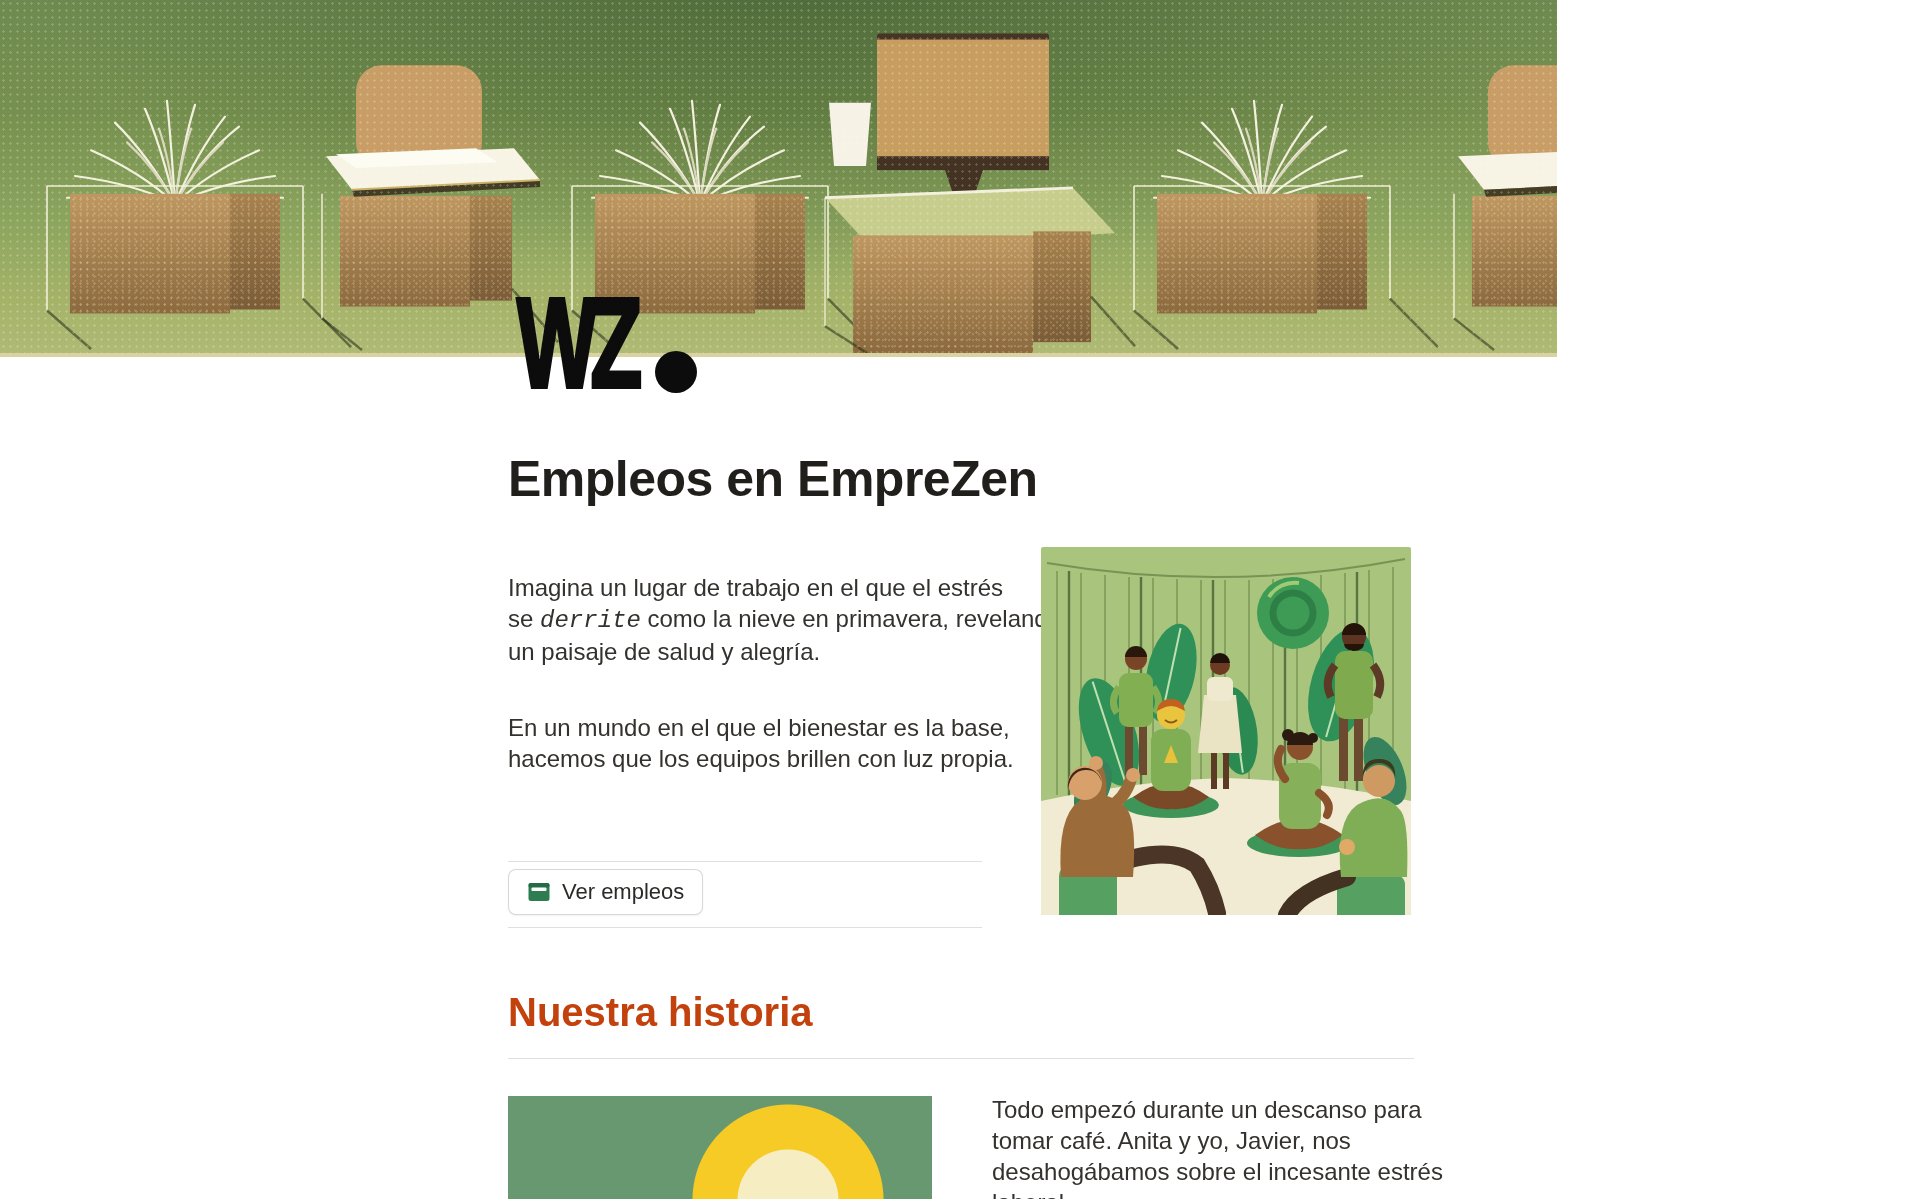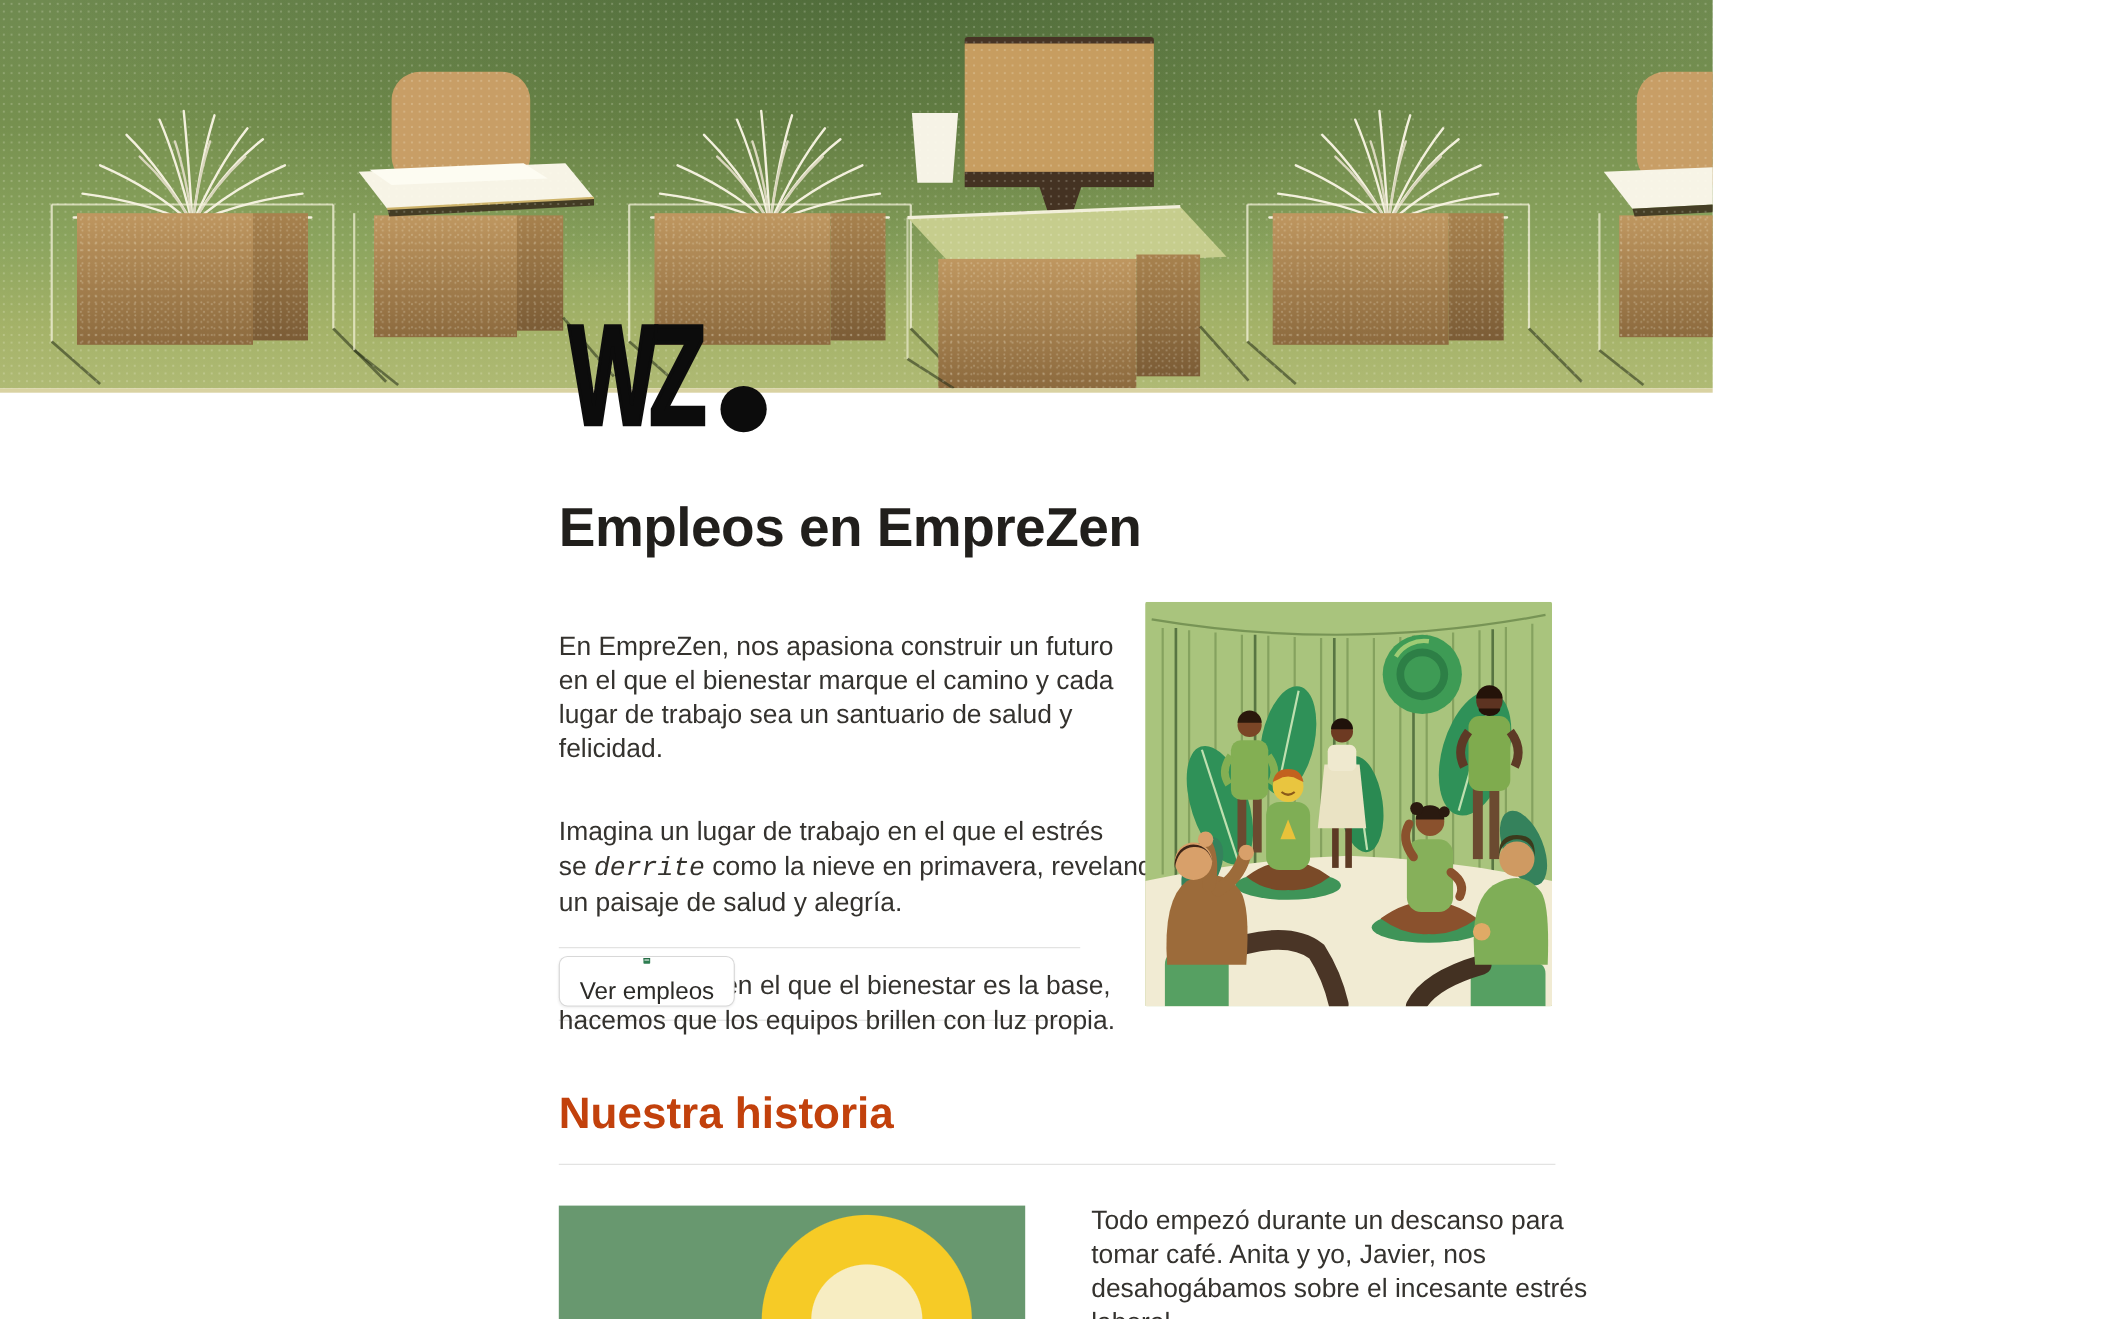--- a/index.html
+++ b/index.html
@@ -46,21 +46,21 @@
   .div-a { left:508px; top:861px; width:474px; }
   .div-b { left:508px; top:927px; width:474px; }
   .div-c { left:508px; top:1058px; width:906px; }
 
   
   .jobs-button {
     position:absolute; left:508px; top:869px; height:46px;
     display:inline-flex; align-items:center; gap:11px; padding:0 18px;
     background:#fff; border:1px solid rgba(15,15,15,0.16); border-radius:8px;
     box-shadow:0 1px 2px rgba(15,15,15,0.06);
-    font-size:22px; color:#2c2b28; cursor:pointer; font-family:"Liberation Sans",sans-serif;flex-direction:column;
+    font-size:22px; color:#2c2b28; cursor:pointer; font-family:"Liberation Sans",sans-serif;
   }
   .jobs-button svg { display:block; }
 
   
   .photo-people { position:absolute; left:1041px; top:547px; width:370px; height:368px; border-radius:2px; overflow:hidden; }
   .photo-people svg { display:block; width:100%; height:100%; }
   .photo-sun {
     position:absolute; left:508px; top:1096px; width:424px; height:160px;
     background:
       radial-gradient(circle at 280px 104px, #f7edc2 0 50px, #f6cb26 51px 95px, rgba(246,203,38,0) 96px),
@@ -194,24 +194,20 @@
   </header>
 
   <div class="logo">
     <span class="logo-text">WZ</span>
     <span class="logo-dot"></span>
   </div>
 
   <h1 class="page-title">Empleos en EmpreZen</h1>
 
   <div class="intro">
-    <p>En EmpreZen, nos apasiona construir un futuro
-en el que el bienestar marque el camino y cada
-lugar de trabajo sea un santuario de salud y
-felicidad.</p>
     <p><span>Imagina un lugar de trabajo en el que el estrés
 se </span><em>derrite</em><span> como la nieve en primavera, revelando
 un paisaje de salud y alegría.</span></p>
     <p>En un mundo en el que el bienestar es la base,
 hacemos que los equipos brillen con luz propia.</p>
   </div>
 
   <figure class="photo-people">
     <svg viewBox="0 0 370 368">
       <rect width="370" height="368" fill="#a9c47d"></rect>

